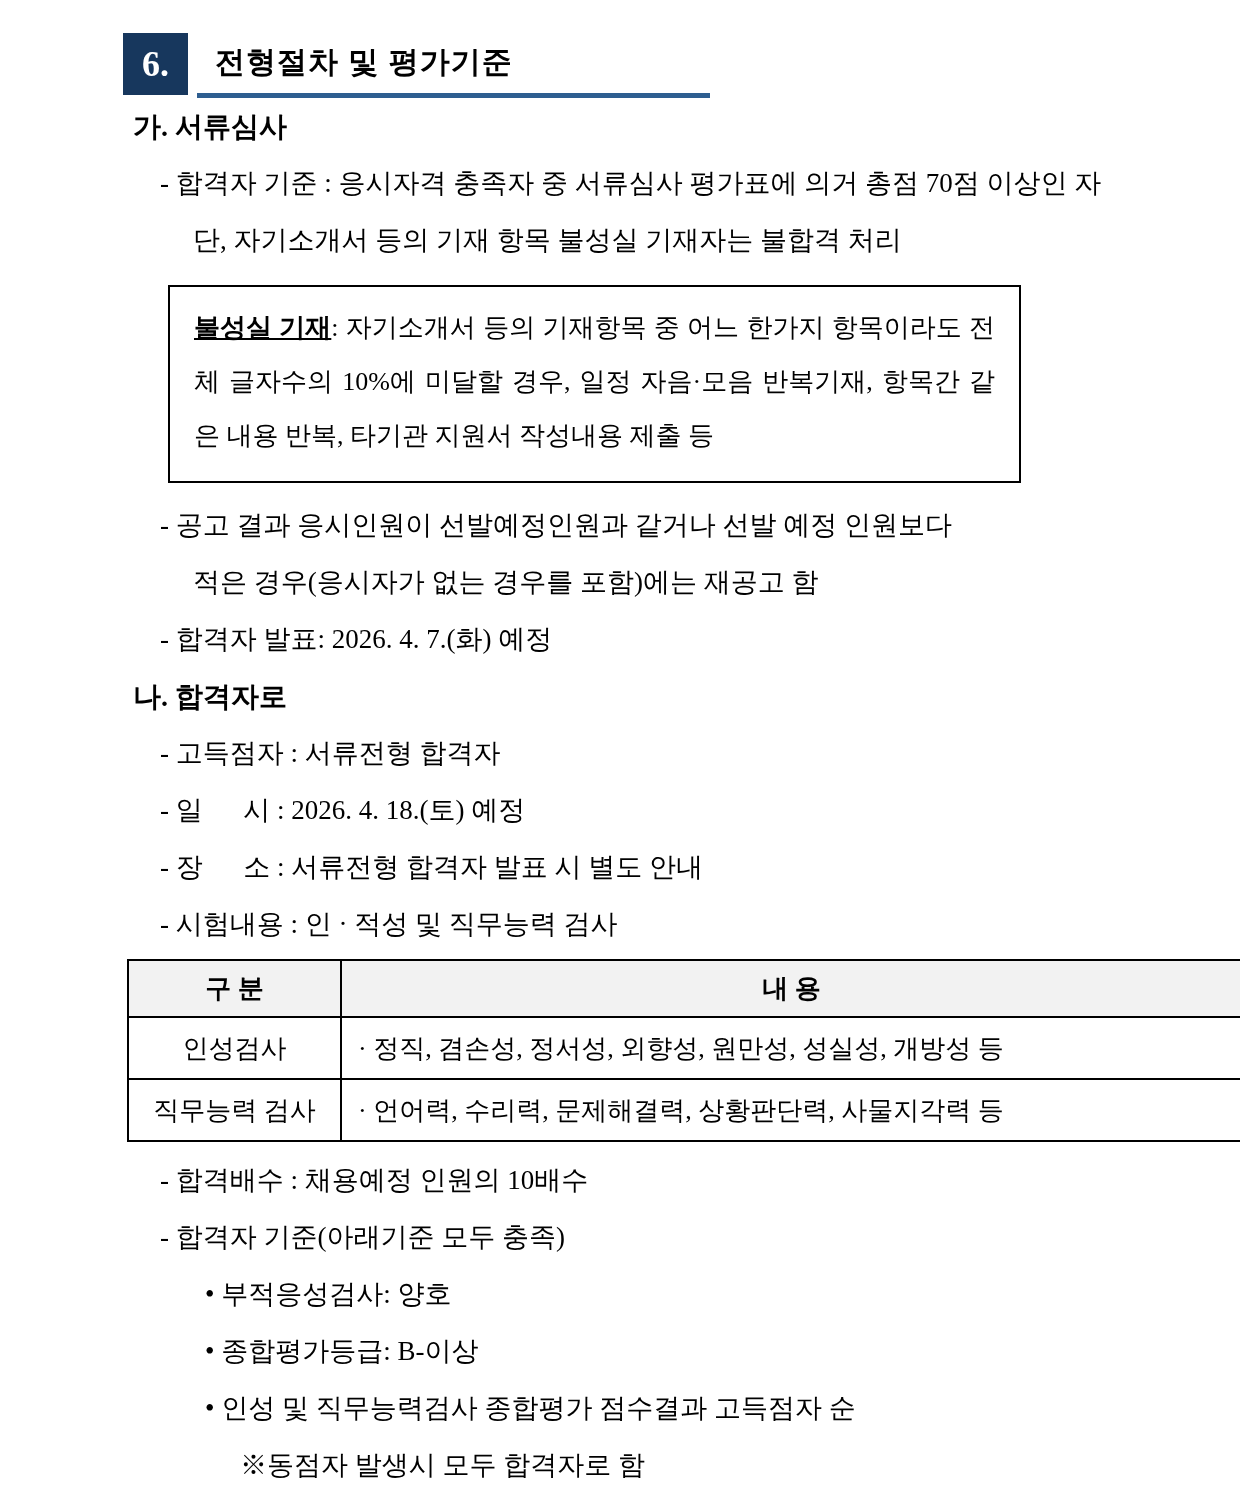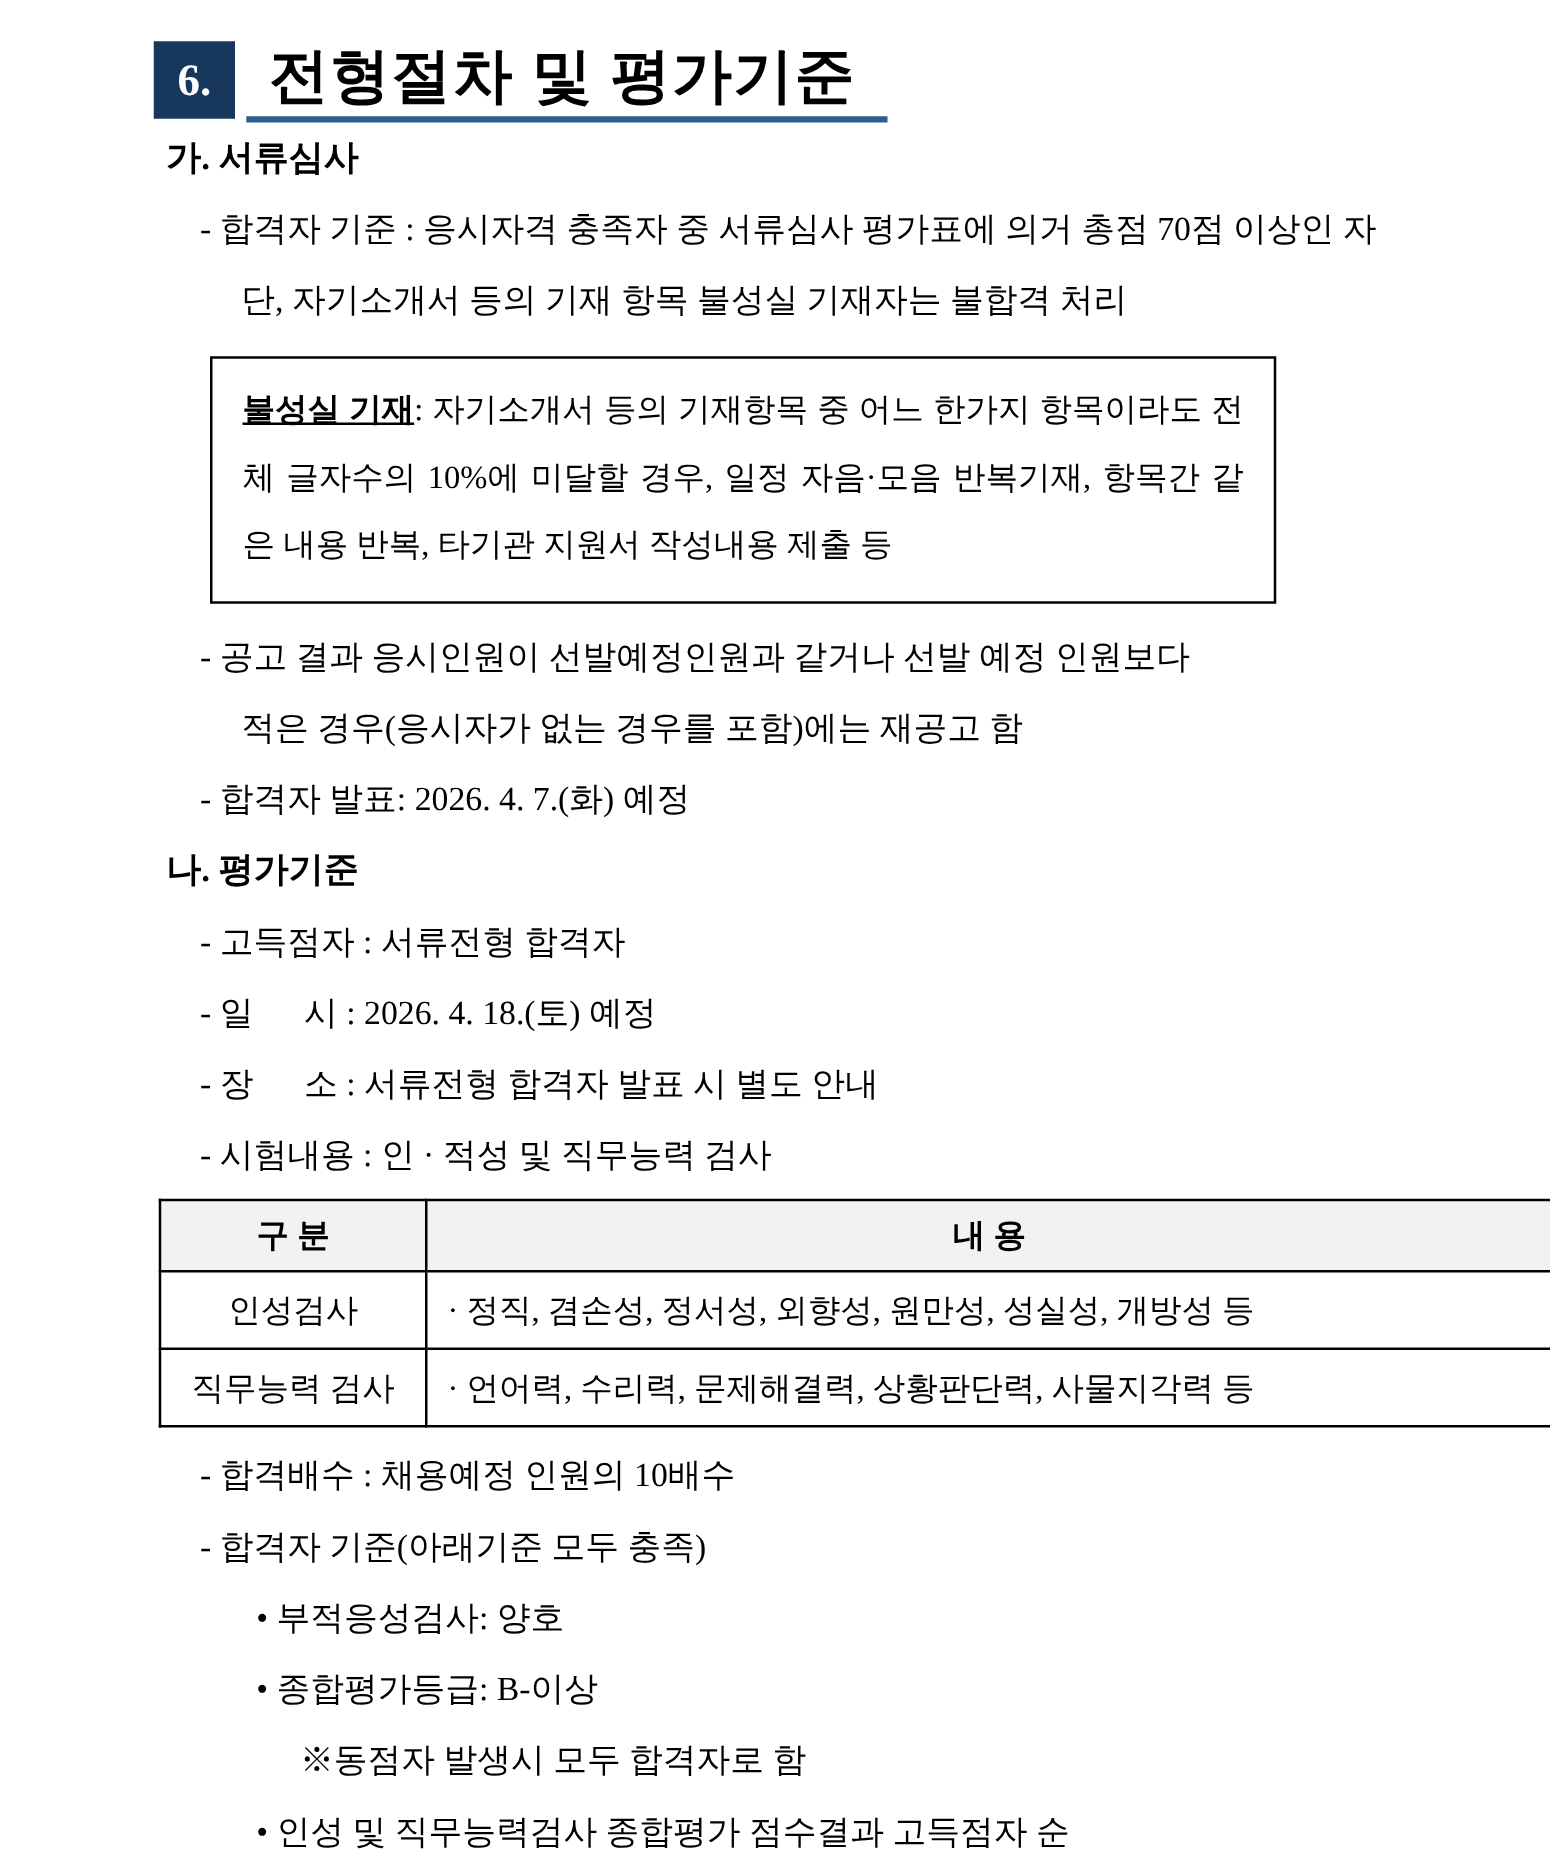--- a/index.html
+++ b/index.html
@@ -19,21 +19,21 @@
     background:var(--navy,#17375D);
     color:#fff;
     font-family:"Liberation Serif","DejaVu Serif",serif;
     font-weight:bold; font-size:36px;
     display:flex; align-items:center; justify-content:center;
     flex:0 0 auto;
   }
   .title-wrap { margin-left:9px; }
   .title {
     font-family:"Liberation Sans","DejaVu Sans",sans-serif;
-    font-weight:800; font-size:48px; letter-spacing:1px;
+    font-weight:800; font-size:30px; letter-spacing:1px;
     line-height:58px; padding-left:18px; white-space:pre;
   }
   .title-underline {
     width:513px; height:5px; margin-top:2px;
     background:var(--rule,#2E5E90);
   }
   
   .line {
     font-size:27px; line-height:57px; white-space:pre;
   }
@@ -89,21 +89,21 @@
   <div class="line ind-wrap">단, 자기소개서 등의 기재 항목 불성실 기재자는 불합격 처리</div>
 
   <div class="note-box">
     <p class="note-text"><span class="note-label">불성실 기재</span><span>: 자기소개서 등의 기재항목 중 어느 한가지 항목이라도 전체 글자수의 10%에 미달할 경우, 일정 자음·모음 반복기재, 항목간 같은 내용 반복, 타기관 지원서 작성내용 제출 등</span></p>
   </div>
 
   <div class="line ind-dash" style="margin-top:14px;">- 공고 결과 응시인원이 선발예정인원과 같거나 선발 예정 인원보다</div>
   <div class="line ind-wrap">적은 경우(응시자가 없는 경우를 포함)에는 재공고 함</div>
   <div class="line ind-dash">- 합격자 발표: 2026. 4. 7.(화) 예정</div>
 
-  <div class="line sec-heading">나. 평가기준</div>
+  <div class="line sec-heading">나. 합격자로</div>
   <div class="line ind-dash">- 고득점자 : 서류전형 합격자</div>
   <div class="line ind-dash">- 일      시 : 2026. 4. 18.(토) 예정</div>
   <div class="line ind-dash">- 장      소 : 서류전형 합격자 발표 시 별도 안내</div>
   <div class="line ind-dash">- 시험내용 : 인 · 적성 및 직무능력 검사</div>
 
   <table class="exam">
     <tbody>
         <tr>
       <th>구 분</th>
       <th>내 용</th>
@@ -116,16 +116,16 @@
       <td class="c-div">직무능력 검사</td>
       <td class="c-con">· 언어력, 수리력, 문제해결력, 상황판단력, 사물지각력 등</td>
     </tr>
   </tbody>
     </table>
 
   <div class="line ind-dash after-table">- 합격배수 : 채용예정 인원의 10배수</div>
   <div class="line ind-dash">- 합격자 기준(아래기준 모두 충족)</div>
   <div class="line ind-sub">• 부적응성검사: 양호</div>
   <div class="line ind-sub">• 종합평가등급: B-이상</div>
+  <div class="line ind-sub">• 인성 및 직무능력검사 종합평가 점수결과 고득점자 순</div>
   <div class="line ind-note">※동점자 발생시 모두 합격자로 함</div>
-  <div class="line ind-sub">• 인성 및 직무능력검사 종합평가 점수결과 고득점자 순</div>
 
 </div>
 
 </body></html>

